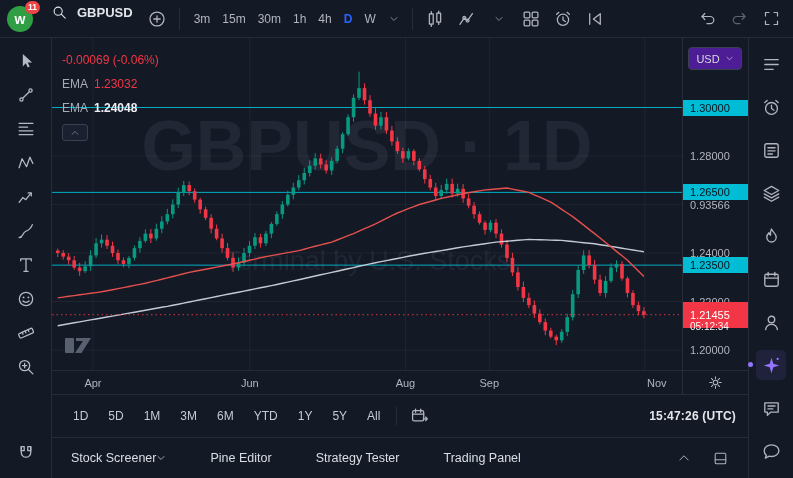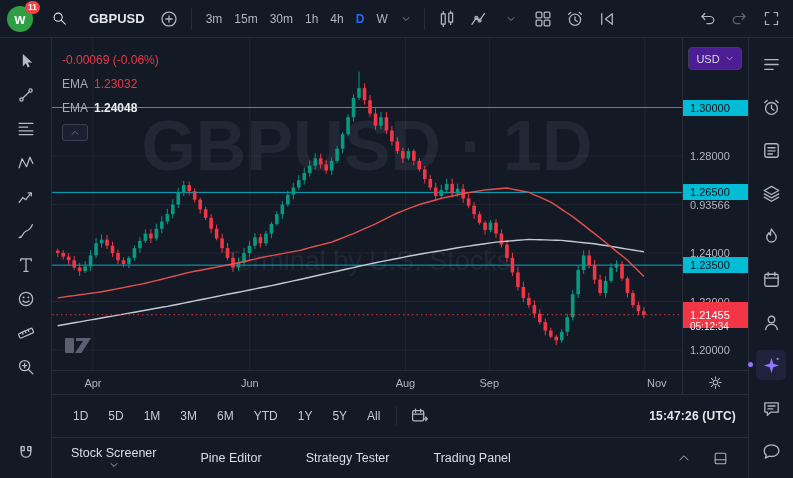--- a/index.html
+++ b/index.html
@@ -11,21 +11,21 @@
     -webkit-font-smoothing:antialiased;
   }
   button { background:none; border:none; color:inherit; font:inherit; cursor:pointer; }
   .app { width:793px; height:478px; display:flex; flex-direction:column; background:#141926; }
 
   
   .top-toolbar { height:38px; flex:0 0 38px; display:flex; align-items:center; padding:0 8px 0 6px; gap:2px; border-bottom:1px solid #272c3a; }
   .logo-wrap { position:relative; width:32px; height:30px; margin-right:4px; flex:0 0 auto; }
   .logo { position:absolute; left:1px; top:2px; width:26px; height:26px; border-radius:50%; background:#2f9e44; color:#fff; font-weight:700; font-size:14px; display:flex; align-items:center; justify-content:center; }
   .notif-badge { position:absolute; top:-3px; right:-2px; min-width:15px; height:13px; background:#ef4444; color:#fff; font-size:8.5px; font-weight:700; border-radius:8px; display:flex; align-items:center; justify-content:center; padding:0 3px; }
-  .symbol-btn { display:flex; align-items:center; gap:22px; height:28px; padding:0 8px; border-radius:4px; color:#e2e5ea; font-weight:700; font-size:13px; }
+  .symbol-btn { display:flex; gap:10px; height:28px; padding:0 8px; border-radius:4px; color:#e2e5ea; font-weight:700; font-size:13px; }
   .icon-btn { width:28px; height:28px; display:flex; align-items:center; justify-content:center; border-radius:4px; color:#b2b5be; }
   .icon-btn.dim { color:#5d6472; }
   .tf-group { display:flex; align-items:center; }
   .tf-btn { padding:0 6px; height:24px; display:flex; align-items:center; font-size:12px; color:#b2b5be; border-radius:4px; }
   .tf-btn.active { color:#2962ff; font-weight:700; }
   .divider { width:1px; height:22px; background:#272c3a; margin:0 6px; flex:0 0 auto; }
   .tt-spacer { flex:1; }
   .tt-icons { display:flex; align-items:center; gap:4px; }
 
   
@@ -66,21 +66,21 @@
   .month-label { position:absolute; top:50%; transform:translate(-50%,-50%); font-size:11px; color:#b2b5be; }
   .axis-corner { width:66px; flex:0 0 66px; border-left:1px solid #272c3a; display:flex; align-items:center; justify-content:center; color:#9aa0ac; }
 
   .range-toolbar { height:43px; flex:0 0 43px; border-top:1px solid #272c3a; display:flex; align-items:center; padding:0 12px 0 14px; gap:2px; }
   .range-btn { padding:4px 7px; border-radius:4px; font-size:12px; color:#c6cad3; }
   .rt-divider { width:1px; height:18px; background:#272c3a; margin:0 7px; }
   .rt-spacer { flex:1; }
   .clock { font-size:12px; font-weight:700; color:#e4e6eb; letter-spacing:.2px; }
 
   .bottom-panel { flex:1; border-top:1px solid #272c3a; display:flex; align-items:center; padding:0 14px 0 19px; gap:0; }
-  .bp-item { display:flex; align-items:center; gap:0; font-size:12.5px; color:#dbdee4; margin-right:44px; white-space:nowrap;flex-direction:column; }
+  .bp-item { display:flex; align-items:center; gap:0; font-size:12.5px; color:#dbdee4; margin-right:44px; white-space:nowrap; }
   .bp-spacer { flex:1; }
   .bp-icon { width:28px; height:28px; display:flex; align-items:center; justify-content:center; color:#aeb2bc; margin-left:8px; }
 
   .right-sidebar { width:45px; flex:0 0 45px; border-left:1px solid #272c3a; display:flex; flex-direction:column; align-items:center; padding:11px 0 10px; gap:13px; }
   .rs-btn { width:30px; height:30px; flex:0 0 30px; display:flex; align-items:center; justify-content:center; border-radius:5px; color:#b2b5be; position:relative; }
   .rs-btn.accent { color:#9575ff; background:rgba(149,117,255,0.10); }
   .rs-btn.accent::before { content:''; position:absolute; left:-8px; top:12px; width:5px; height:5px; border-radius:50%; background:#9575ff; }
 
   svg.ic { display:block; }
 </style>

